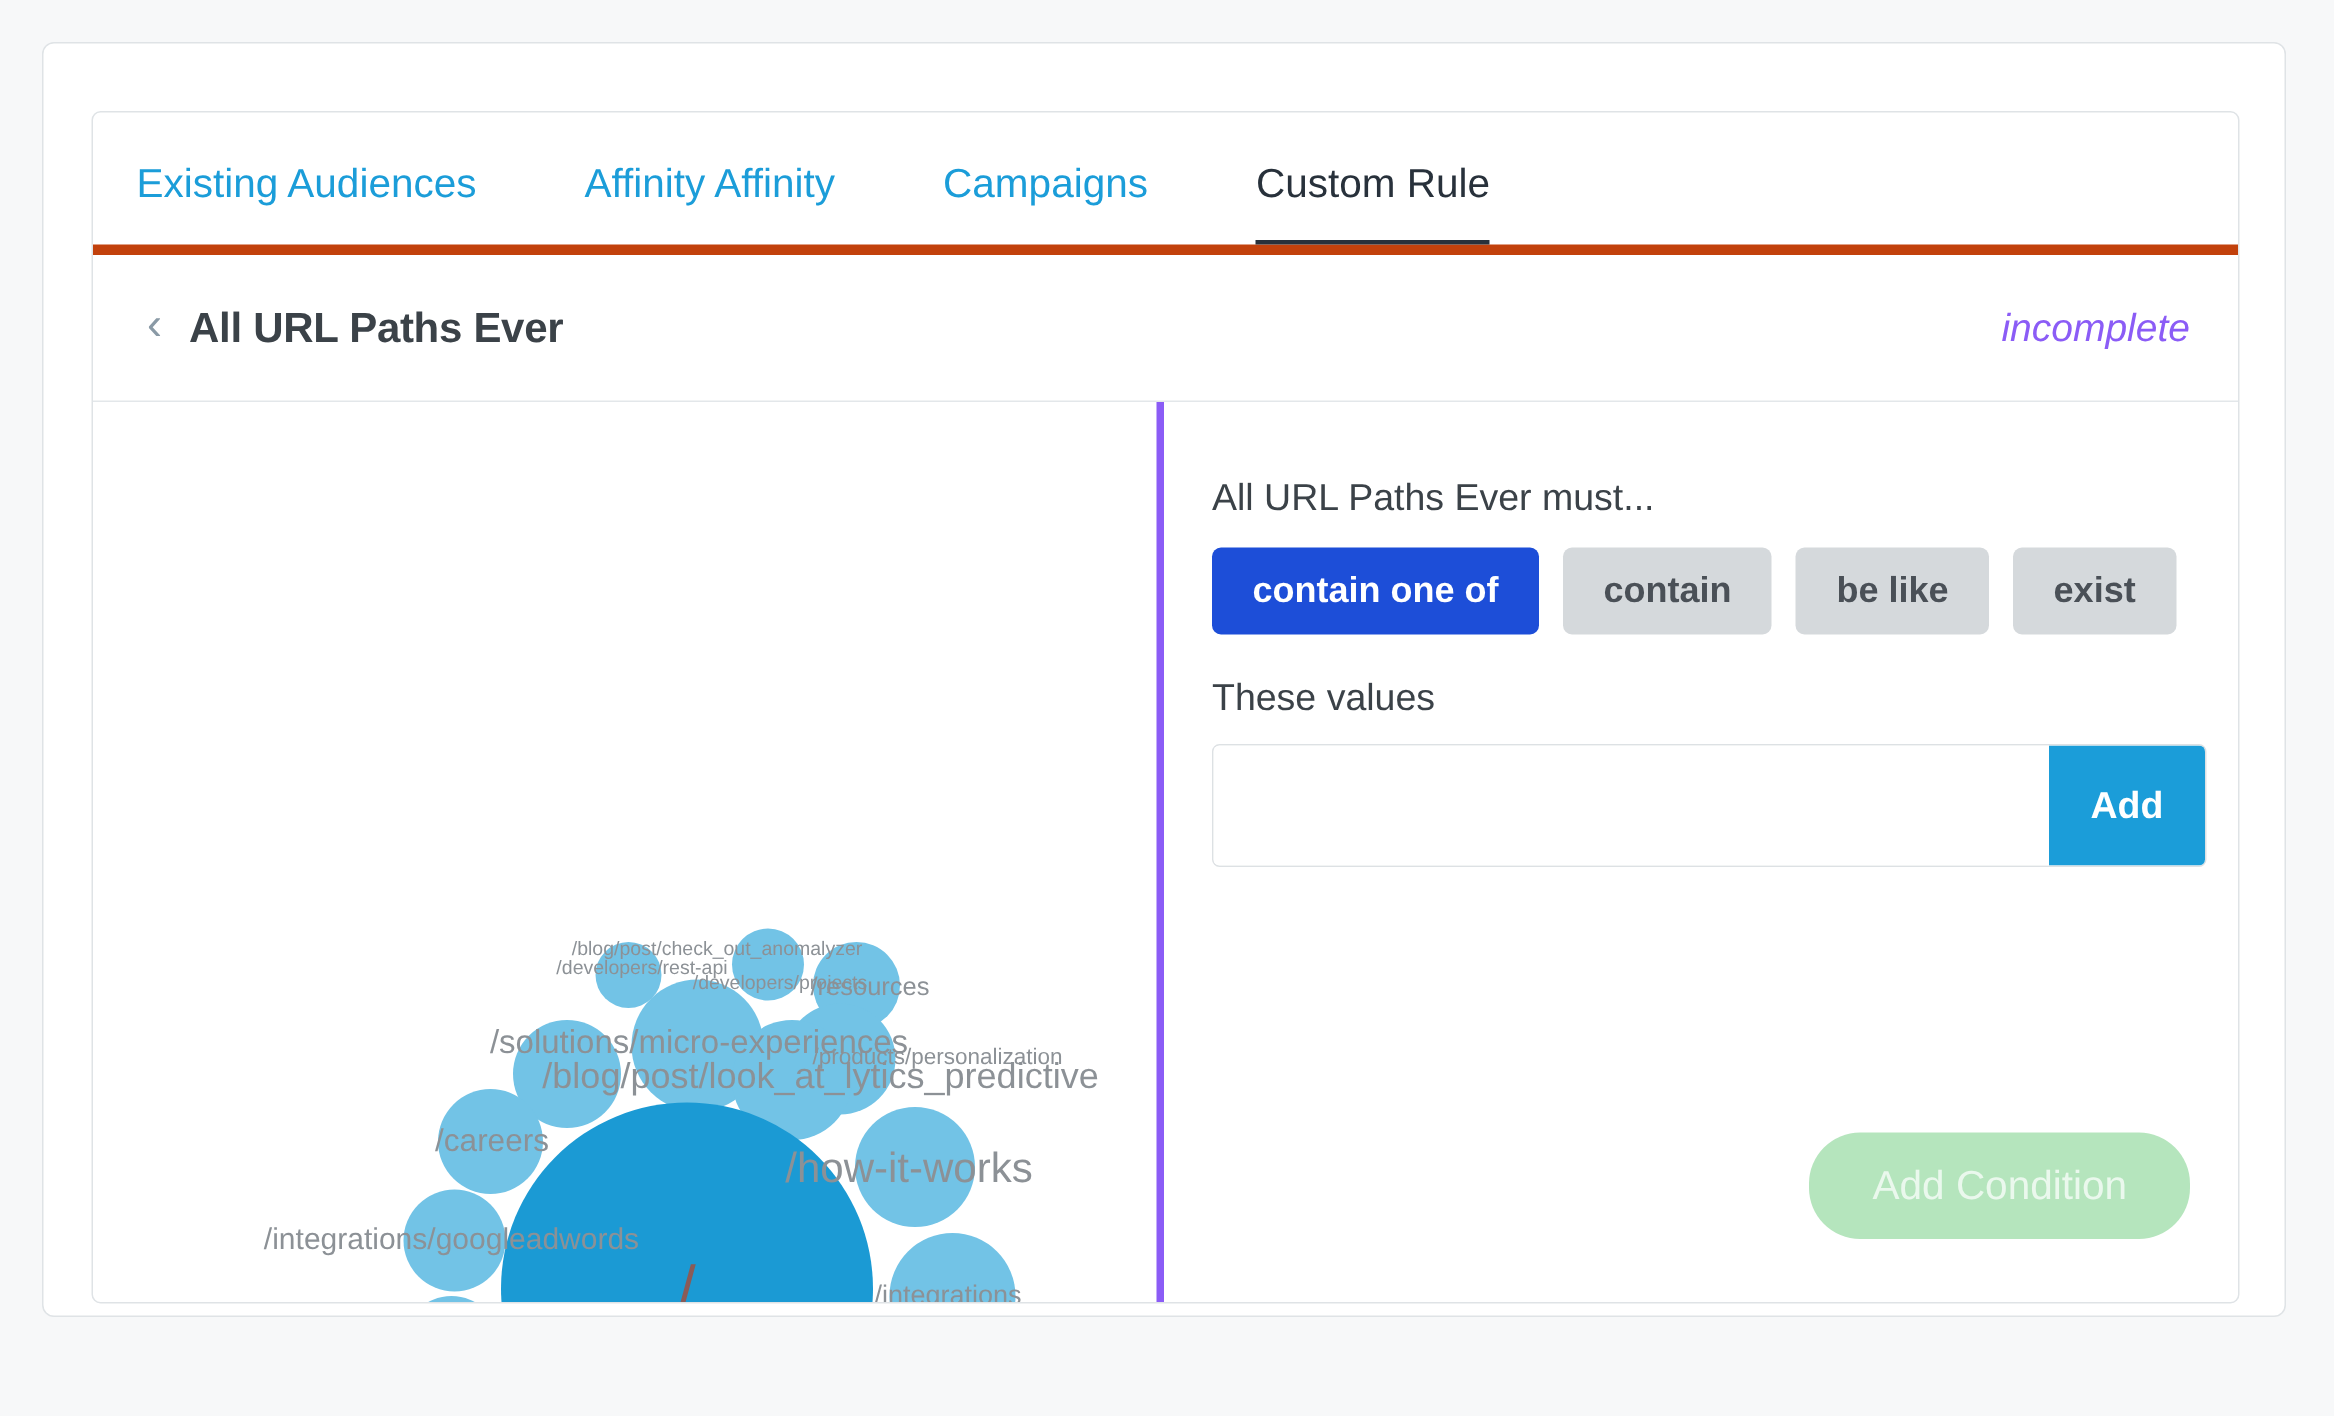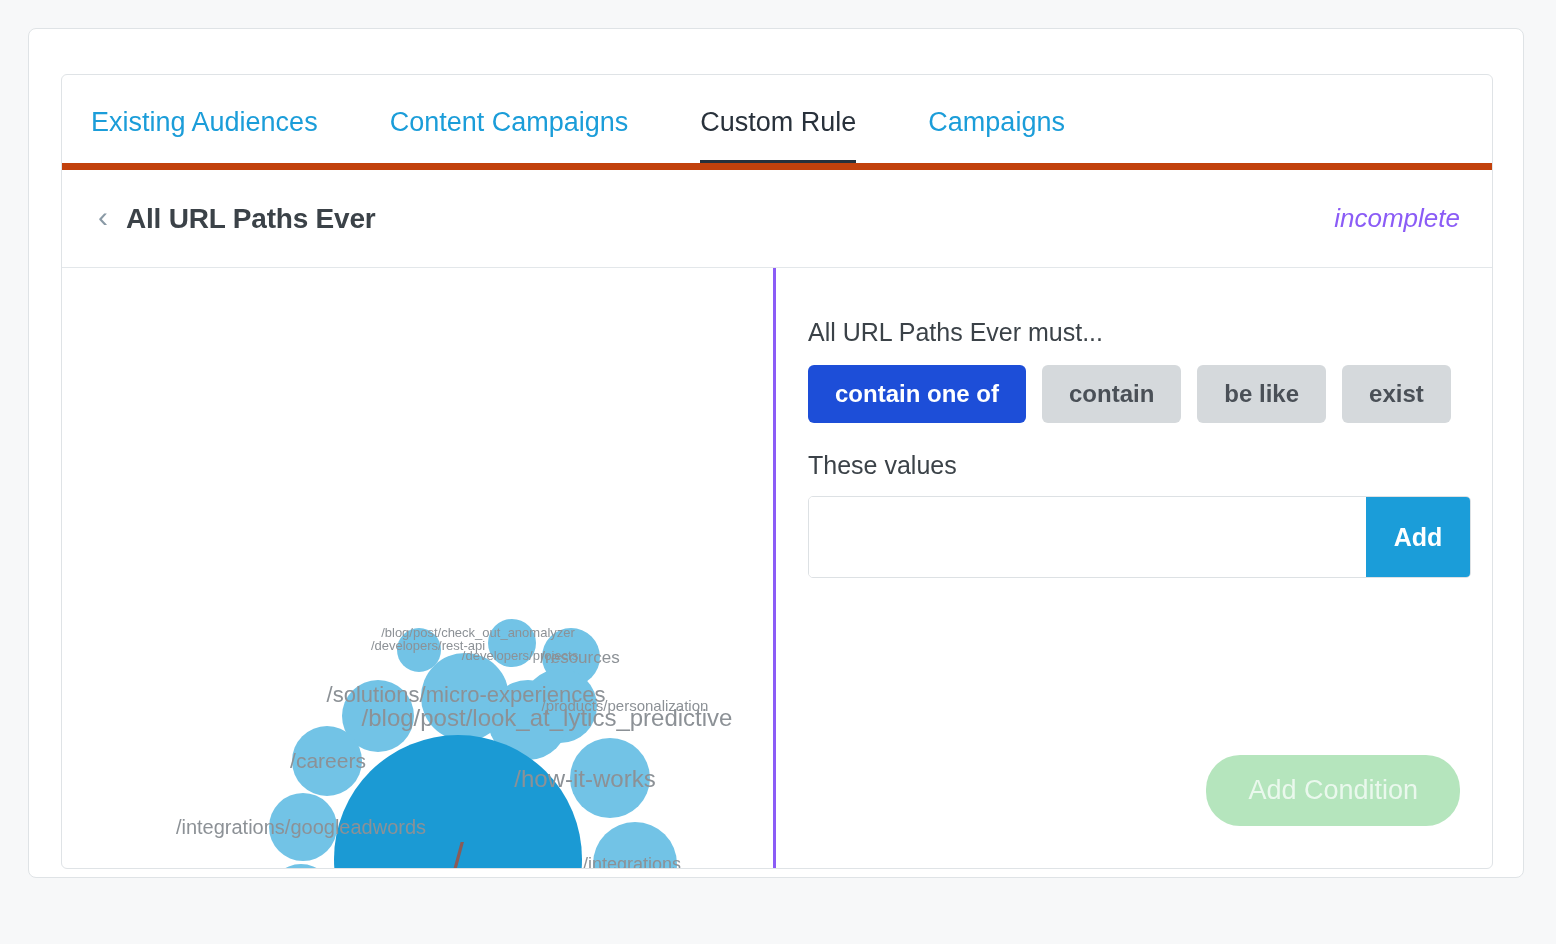--- a/index.html
+++ b/index.html
@@ -99,21 +99,21 @@
   }
 
   
   .body-split {
     position: relative;
     display: flex;
     height: 600px;
   }
   .left-pane {
     width: 714px;
-    border-right: 3px solid #8b5cf6;
+    border-right: 5px solid #8b5cf6;
     box-sizing: border-box;
     position: relative;
   }
   .right-pane {
     flex: 1;
     position: relative;
     padding: 50px 0 0 32px;
     box-sizing: border-box;
   }
 
@@ -225,23 +225,23 @@
   }
 </style>
 </head>
 <body>
 
 <div class="outer-card">
   <div class="inner-card">
 
     <div class="tab-bar">
       <div class="tab">Existing Audiences</div>
-      <div class="tab">Content Campaigns</div>
+      <div class="tab">Affinity Affinity</div>
+      <div class="tab">Campaigns</div>
       <div class="tab active">Custom Rule</div>
-      <div class="tab">Campaigns</div>
     </div>
 
     <div class="rule-header">
       <div class="back-chevron">‹</div>
       <div class="rule-title">All URL Paths Ever</div>
       <div class="rule-status">incomplete</div>
     </div>
 
     <div class="body-split">
 
@@ -261,21 +261,21 @@
             <div class="bubble" style="left: 239px; top: 628px; width: 64px; height: 64px;"></div>
             <div class="bubble root" style="left: 396px; top: 591px; width: 248px; height: 248px;"></div>
             <div class="bubble-label" style="left: 416px; top: 364px; font-size: 13px;">/blog/post/check_out_anomalyzer</div>
             <div class="bubble-label" style="left: 366px; top: 377px; font-size: 13px;">/developers/rest-api</div>
             <div class="bubble-label" style="left: 458px; top: 387px; font-size: 13px;">/developers/projects</div>
             <div class="bubble-label" style="left: 518px; top: 390px; font-size: 17px;">/resources</div>
             <div class="bubble-label" style="left: 404px; top: 427px; font-size: 22px;">/solutions/micro-experiences</div>
             <div class="bubble-label" style="left: 563px; top: 437px; font-size: 15px;">/products/personalization</div>
             <div class="bubble-label" style="left: 485px; top: 450px; font-size: 24px;">/blog/post/look_at_lytics_predictive</div>
             <div class="bubble-label" style="left: 266px; top: 493px; font-size: 21px;">/careers</div>
-            <div class="bubble-label" style="left: 523px; top: 511px; font-size: 24px;">/how-it-works</div>
+            <div class="bubble-label" style="left: 544px; top: 511px; font-size: 28px;">/how-it-works</div>
             <div class="bubble-label" style="left: 239px; top: 559px; font-size: 20px;">/integrations/googleadwords</div>
             <div class="bubble-label" style="left: 570px; top: 596px; font-size: 18px;">/integrations</div>
             <div class="bubble-label root-label" style="left: 396px; top: 591px;">/</div>
           </div>
       </div>
 
       <div class="right-pane">
         <div class="prompt-text">All URL Paths Ever must...</div>
 
         <div class="op-row">

